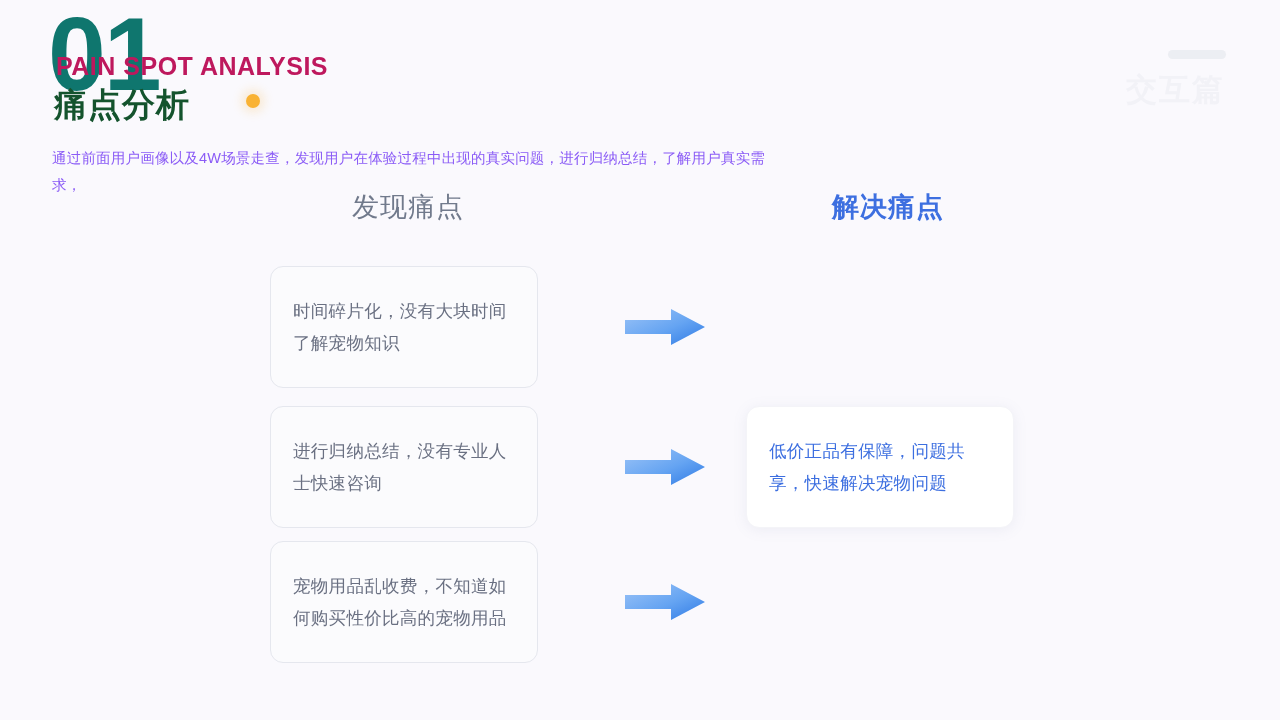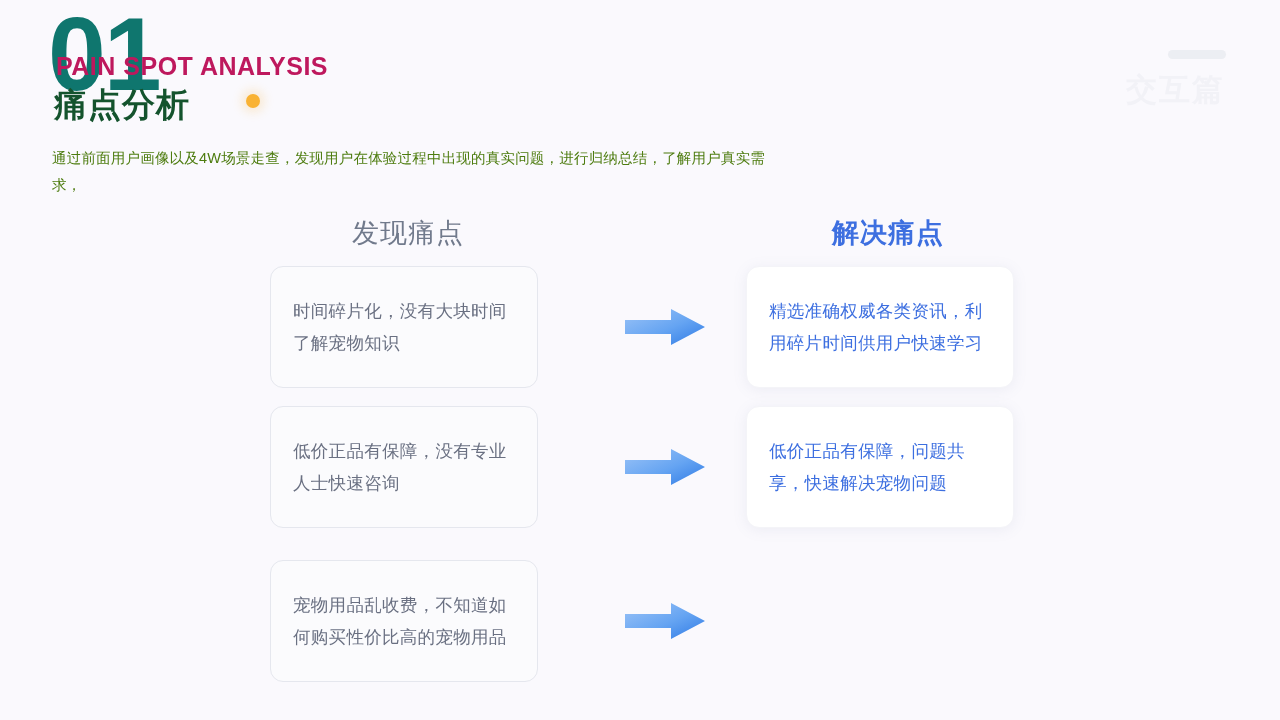--- a/index.html
+++ b/index.html
@@ -100,28 +100,28 @@
   }
 
   
   .intro {
     position: absolute;
     left: 52px;
     top: 145px;
     width: 740px;
     font-size: 14.5px;
     line-height: 27px;
-    color: #4d7c0f;
+    color: #8b5cf6;
     letter-spacing: 0.2px;
   }
 
   
   .col-head {
     position: absolute;
-    top: 220px;
+    top: 194px;
     font-size: 27px;
     font-weight: 500;
     line-height: 1;
     letter-spacing: 1px;
     white-space: nowrap;
   }
   .col-head.left {
     left: 352px;
     color: #717a8c;
   }
@@ -141,21 +141,21 @@
     height: 720px;
   }
   .row {
     position: absolute;
     left: 270px;
     width: 780px;
     height: 122px;
   }
   .row-1 { top: 266px; }
   .row-2 { top: 406px; }
-  .row-3 { top: 560px; }
+  .row-3 { top: 541px; }
 
   .card {
     position: absolute;
     top: 0;
     width: 268px;
     height: 122px;
     border-radius: 13px;
     box-sizing: border-box;
     display: flex;
     align-items: center;
@@ -225,28 +225,25 @@
           <defs>
             <linearGradient id="ag1" x1="0" y1="0" x2="1" y2="1">
               <stop offset="0%" stop-color="#9cc4f7"></stop>
               <stop offset="55%" stop-color="#65a4f2"></stop>
               <stop offset="100%" stop-color="#2f7ae5"></stop>
             </linearGradient>
           </defs>
           <path d="M0,13 L46,13 L46,2 L80,20 L46,38 L46,27 L0,27 Z" fill="url(#ag1)"></path>
         </svg>
       </div>
-      <div class="card card-solution">
-        <span class="card-text">精选准确权威各类资讯，利用碎片时间供用户快速学习</span>
-      </div>
     </div>
 
     <div class="row row-2">
       <div class="card card-problem">
-        <span class="card-text">低价正品有保障，没有专业人士快速咨询</span>
+        <span class="card-text">进行归纳总结，没有专业人士快速咨询</span>
       </div>
       <div class="arrow">
         <svg width="80" height="40" viewBox="0 0 80 40">
           <defs>
             <linearGradient id="ag2" x1="0" y1="0" x2="1" y2="1">
               <stop offset="0%" stop-color="#9cc4f7"></stop>
               <stop offset="55%" stop-color="#65a4f2"></stop>
               <stop offset="100%" stop-color="#2f7ae5"></stop>
             </linearGradient>
           </defs>

